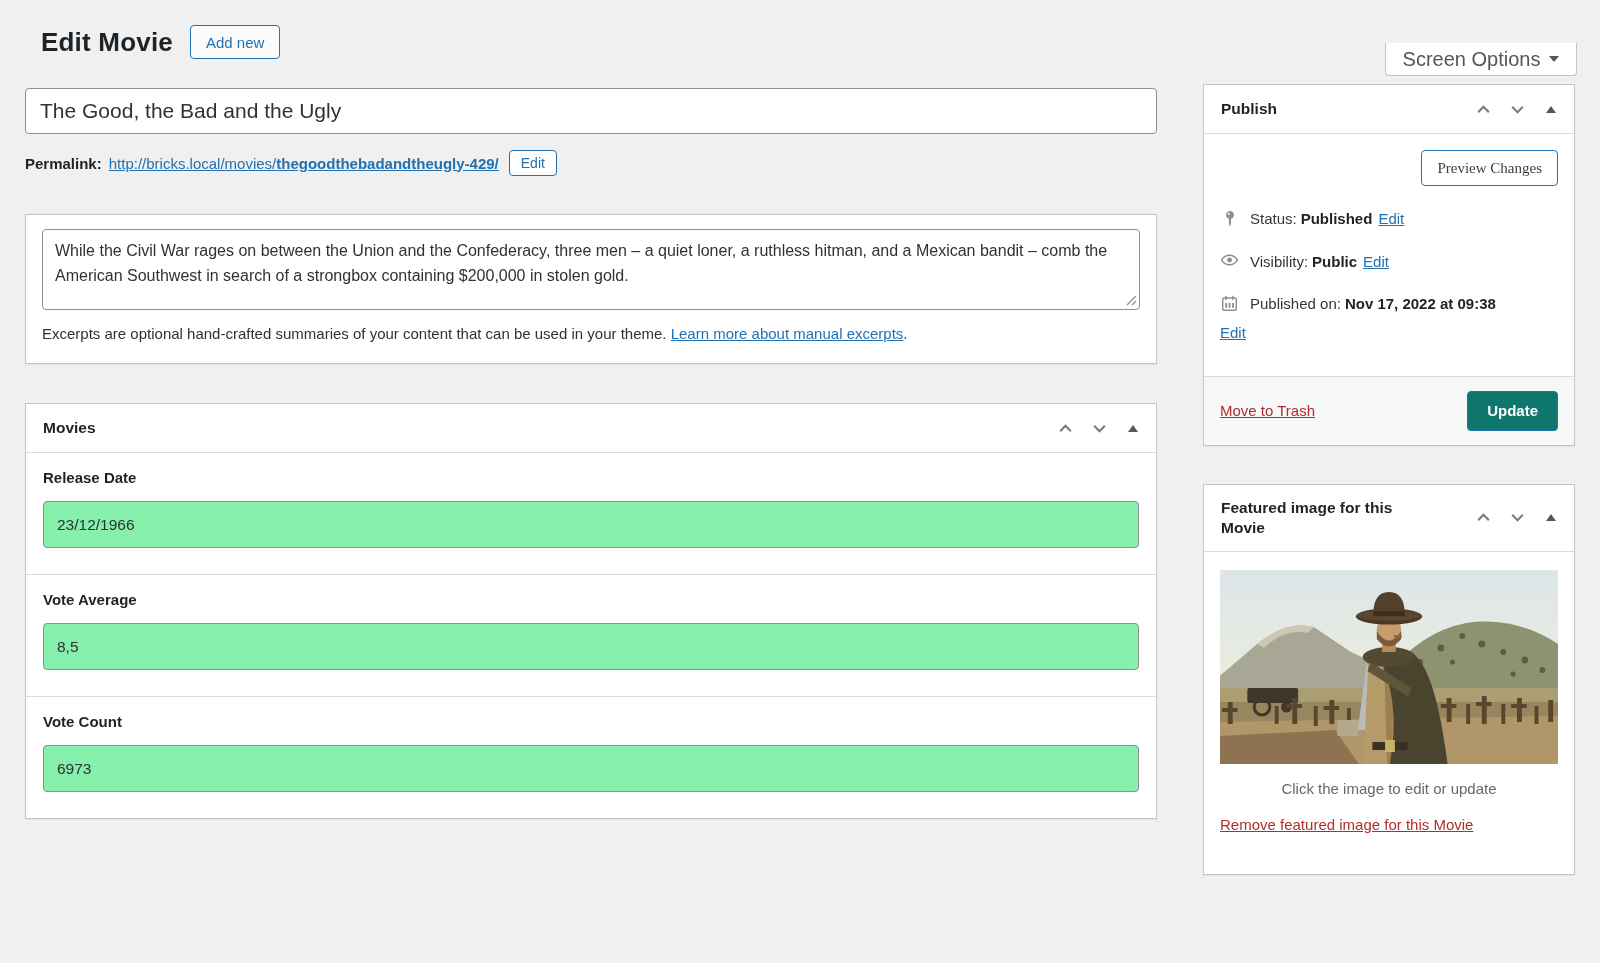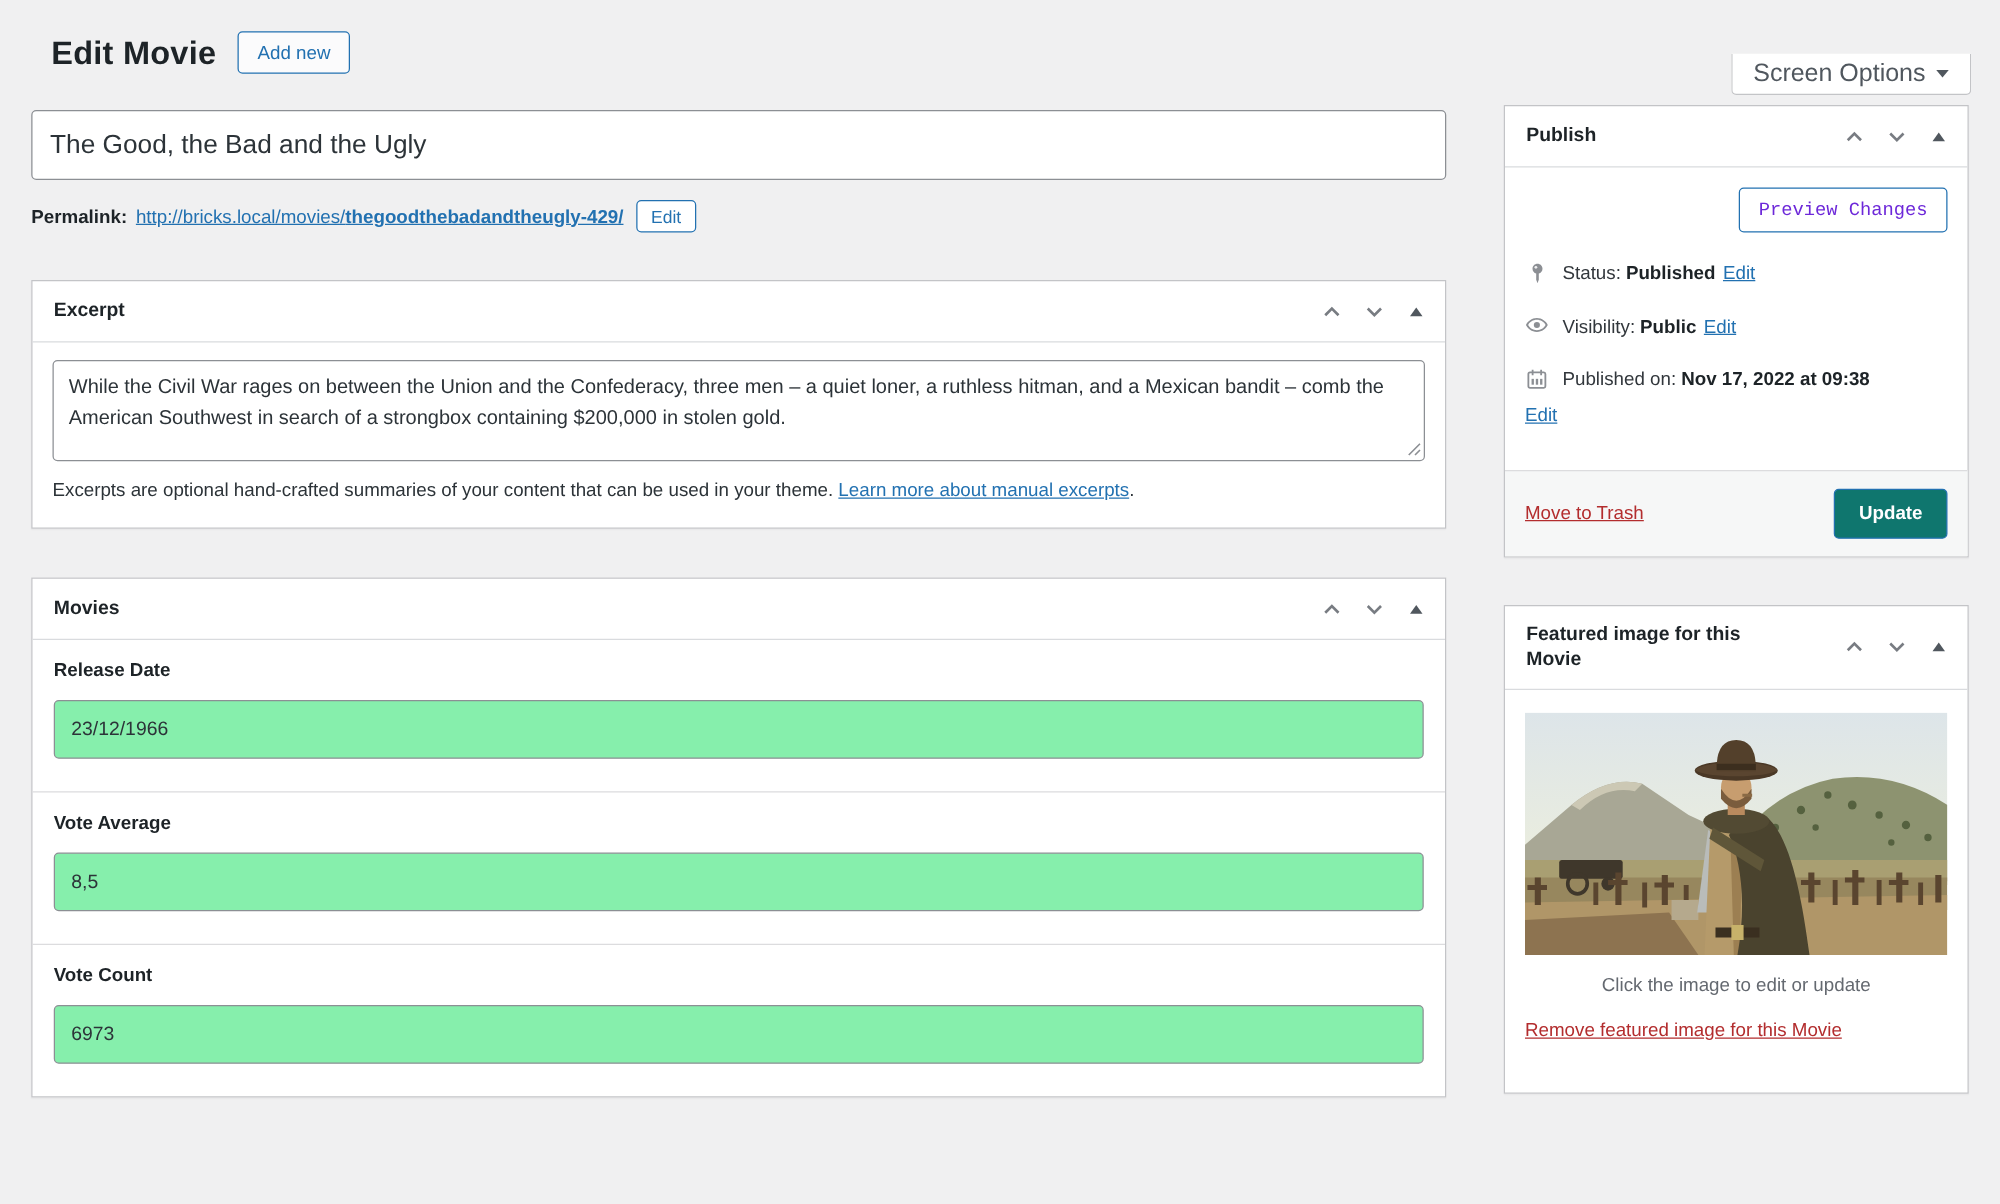--- a/index.html
+++ b/index.html
@@ -30,21 +30,21 @@
   .page-header { margin-top:22px; height:40px; display:flex; align-items:center; gap:17px;margin-left:16px; }
   .page-header h1 { font-size:26px; font-weight:600; color:#1d2327; letter-spacing:.2px; }
   .add-new-btn {
     display:inline-flex; align-items:center; height:34px; padding:0 15px;
     font-size:15px; font-weight:500; color:#2271b1; background:#fbfbfc;
     border:1px solid #2271b1; border-radius:4px; cursor:pointer; text-decoration:none;
   }
 
   
   .title-input {
-    margin-top:26px; width:100%; height:56px; background:#fff;
+    margin-top:26px; width:100%; height:46px; background:#fff;
     border:1px solid #8c8f94; border-radius:4px; padding:0 14px;
     font-size:21px; color:#2c3338; font-family:inherit;
   }
   .permalink-row { margin-top:16px; display:flex; align-items:center; font-size:15px; }
   .permalink-label { font-weight:700; margin-right:7px; }
   .permalink-link { color:#2271b1; text-decoration:underline; cursor:pointer; }
   .permalink-link b { font-weight:700; }
   .btn-small {
     margin-left:10px; padding:4px 11px; font-size:14px; color:#2271b1;
     background:#fff; border:1px solid #2271b1; border-radius:4px; cursor:pointer; font-family:inherit;
@@ -83,22 +83,22 @@
   .acf-input input {
     width:100%; height:47px; border:1px solid #8c8f94; border-radius:4px;
     padding:0 13px; font-size:15.5px; color:#2c3338; font-family:inherit; background:#86efac;
   }
 
   
   .publish-box { margin-top:84px; }
   .publish-box .inside { padding:16px 16px 18px; }
   .preview-btn {
     display:block; margin-left:auto; height:36px; padding:0 15px;
-    font-size:15px; color:#6d28d9; background:#fff; border:1px solid #2271b1;
-    border-radius:4px; cursor:pointer; font-family:Liberation Mono, monospace;
+    font-size:15px; color:#404040; background:#fff; border:1px solid #2271b1;
+    border-radius:4px; cursor:pointer; font-family:Liberation Serif, serif;
   }
   .misc-row { display:flex; align-items:flex-start; gap:11px; margin-top:23px; font-size:15px; color:#32373c; line-height:1.3; }
   .misc-icon { width:19px; display:flex; justify-content:center; flex:0 0 19px; padding-top:1px; }
   .misc-text b { font-weight:700; color:#1d2327; margin:0 2px 0 4px; }
   .edit-link { color:#2271b1; text-decoration:underline; cursor:pointer; margin-left:4px; }
   .edit-date-link { display:inline-block; margin-top:10px; font-size:15px; color:#2271b1; text-decoration:underline; cursor:pointer; }
   .major-actions {
     margin-top:16px; padding:14px 16px; background:#f6f7f7; border-top:1px solid #dcdcde;
     display:flex; align-items:center; justify-content:space-between;
   }
@@ -139,38 +139,20 @@
     <input class="title-input" type="text" value="The Good, the Bad and the Ugly" style="">
 
     <div class="permalink-row">
       <span class="permalink-label">Permalink:</span>
       <a class="permalink-link"><span>http://bricks.local/movies/</span><b>thegoodthebadandtheugly-429/</b></a>
       <button class="btn-small">Edit</button>
     </div>
 
     
     <div class="postbox excerpt-box">
-      <div class="postbox-header">
-        <h2>Excerpt</h2>
-        <div class="handle-actions">
-          <button class="handle-btn">
-              <svg width="17" height="17" viewBox="0 0 16 16">
-                <polyline points="3,10.5 8,5.5 13,10.5" fill="none" stroke="#787c82" stroke-width="2"></polyline>
-              </svg>
-            </button>
-          <button class="handle-btn">
-              <svg width="17" height="17" viewBox="0 0 16 16">
-                <polyline points="3,5.5 8,10.5 13,5.5" fill="none" stroke="#787c82" stroke-width="2"></polyline>
-              </svg>
-            </button>
-          <button class="handle-btn">
-              <span class="toggle-ind"></span>
-            </button>
-        </div>
-      </div>
       <div class="inside">
         <div class="textarea-wrap">
           <textarea style="">While the Civil War rages on between the Union and the Confederacy, three men – a quiet loner, a ruthless hitman, and a Mexican bandit – comb the American Southwest in search of a strongbox containing $200,000 in stolen gold.</textarea>
           <svg class="resize-corner" width="11" height="11" viewBox="0 0 11 11">
               <path d="M10 1 L1 10 M10 6 L6 10" stroke="#8c8f94" stroke-width="1.3" fill="none"></path>
             </svg>
         </div>
         <p class="excerpt-desc"><span>Excerpts are optional hand-crafted summaries of your content that can be used in your theme. </span><a>Learn more about manual excerpts</a><span>.</span></p>
       </div>
     </div>

